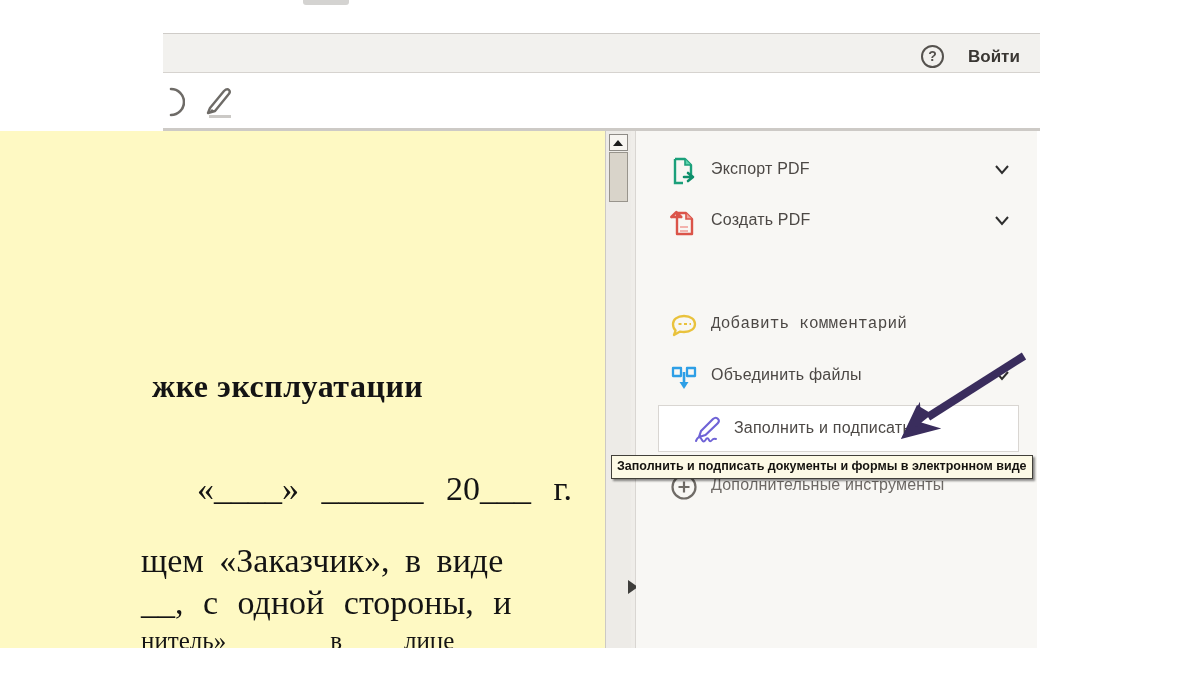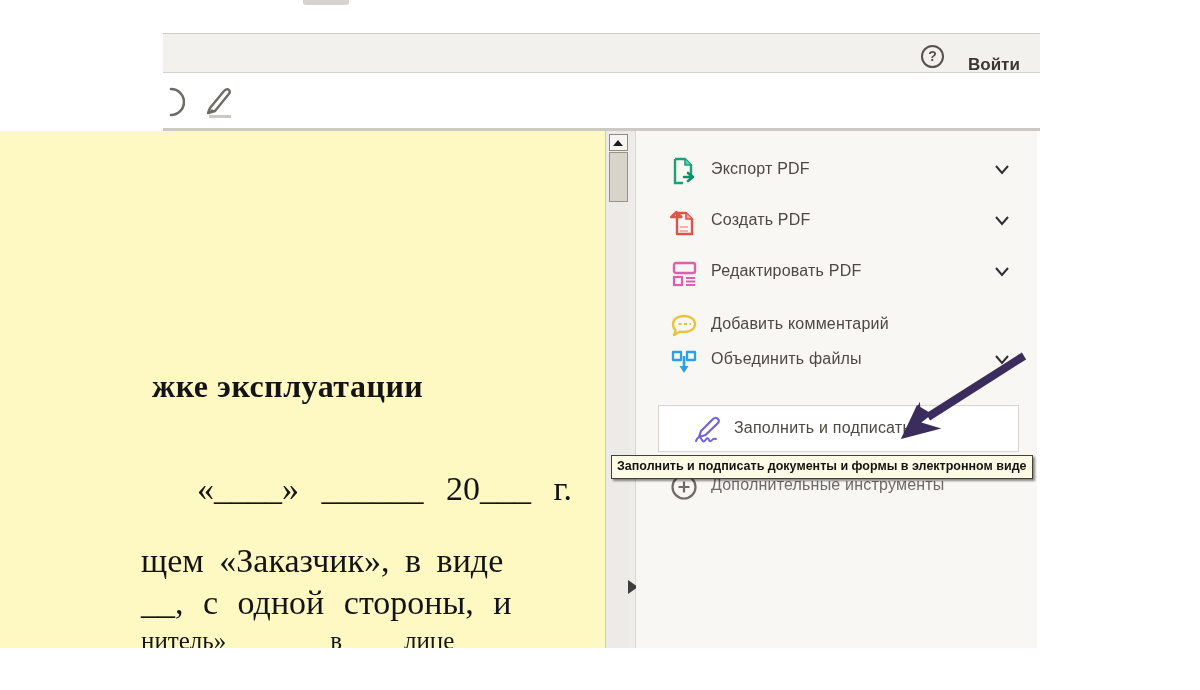--- a/index.html
+++ b/index.html
@@ -4,21 +4,21 @@
 <style>
   html,body{margin:0;padding:0;background:#fff;}
   #stage{position:relative;width:1200px;height:690px;background:#ffffff;overflow:hidden;
          font-family:"Liberation Sans",sans-serif;}
   
   .top-dash{position:absolute;left:303px;top:0;width:46px;height:5px;background:#d4d3d1;border-radius:0 0 3px 3px;}
   .main-toolbar{position:absolute;left:163px;top:33px;width:877px;height:40px;
       background:#f2f1ee;border-top:1px solid #cfccc8;border-bottom:1px solid #d6d3cf;box-sizing:border-box;}
   .help-btn{position:absolute;left:921px;top:45px;width:23px;height:23px;border:2px solid #55524e;border-radius:50%;
       box-sizing:border-box;color:#55524e;font-size:14px;font-weight:700;text-align:center;line-height:19px;cursor:default;}
-  .signin{position:absolute;left:968px;top:54px;width:62px;height:22px;font-size:17px;font-weight:600;color:#3a3733;
+  .signin{position:absolute;left:968px;top:46px;width:62px;height:22px;font-size:17px;font-weight:600;color:#3a3733;
       line-height:22px;}
   .secondary-toolbar{position:absolute;left:163px;top:74px;width:877px;height:54px;background:#ffffff;}
   .content-divider{position:absolute;left:163px;top:128px;width:877px;height:3px;background:#cdcac6;}
   
   .doc-area{position:absolute;left:0;top:131px;width:606px;height:517px;background:#fef9c3;overflow:hidden;
       font-family:"Liberation Serif",serif;color:#141414;}
   .doc-heading{position:absolute;left:152px;top:237px;font-size:32px;font-weight:700;letter-spacing:.5px;white-space:nowrap;}
   .doc-date{position:absolute;left:197px;top:339px;font-size:34px;word-spacing:14px;white-space:nowrap;}
   .doc-line1{position:absolute;left:141px;top:411px;font-size:34px;word-spacing:7px;white-space:nowrap;}
   .doc-line2{position:absolute;left:141px;top:453px;font-size:34px;word-spacing:11px;white-space:nowrap;}
@@ -38,21 +38,21 @@
       border-right:1px solid #d9d6d2;box-sizing:border-box;}
   .collapse-handle{position:absolute;left:628px;top:580px;width:0;height:0;
       border-top:7px solid transparent;border-bottom:7px solid transparent;border-left:10px solid #3f3e3c;}
   
   .right-panel{position:absolute;left:636px;top:131px;width:401px;height:517px;background:#f8f7f4;}
   .tool-row{position:absolute;left:0;width:401px;height:36px;cursor:pointer;}
   .tool-row .ticon{position:absolute;left:33px;top:3px;width:30px;height:30px;}
   .tool-row .tlabel{position:absolute;left:75px;top:7px;font-size:16px;color:#4c4845;letter-spacing:.2px;white-space:nowrap;}
   .tool-row .chev{position:absolute;left:358px;top:11px;width:16px;height:12px;}
   .row-export{top:22px;}  .row-create{top:73px;}  .row-edit{top:124px;}
-  .row-comment{top:177px;} .row-combine{top:212px;}
+  .row-comment{top:177px;font-family:Liberation Mono, monospace;} .row-combine{top:228px;}
   .fillsign-box{position:absolute;left:22px;top:274px;width:361px;height:47px;background:#ffffff;
       border:1px solid #d9d6d2;box-sizing:border-box;cursor:pointer;}
   .fillsign-box .ticon{position:absolute;left:34px;top:9px;width:32px;height:30px;}
   .fillsign-box .tlabel{position:absolute;left:75px;top:13px;font-size:16px;color:#4c4845;letter-spacing:.2px;white-space:nowrap;}
   .row-more{top:338px;text-align:center;}
   .row-more .tlabel{color:#6e6a66;}
   
   .tooltip{position:absolute;left:611px;top:455px;height:24px;background:#fdfae6;border:1px solid #42403a;
       box-shadow:2px 2px 2px rgba(0,0,0,.45);box-sizing:border-box;z-index:10;
       font-size:12.5px;font-weight:700;color:#15130f;line-height:21px;padding:0 5px;white-space:nowrap;}
@@ -121,31 +121,20 @@
         <path d="M16 3 v6 h6" fill="#5fd3ae" stroke="#1BA07A" stroke-width="1.6"></path>
         <path d="M6 3 v24 h8" fill="none" stroke="#1BA07A" stroke-width="2.4"></path>
         <path d="M15 21 h8 m-4 -4 l5 4 l-5 4" fill="none" stroke="#0E8F6B" stroke-width="2.6" stroke-linecap="round" stroke-linejoin="round"></path>
       </svg>
       <span class="tlabel">Экспорт PDF</span>
       <svg class="chev" viewBox="0 0 16 12">
         <polyline points="2,2 8,9 14,2" fill="none" stroke="#2e2e2e" stroke-width="2"></polyline>
         </svg>
     </div>
 
-    <div class="tool-row row-edit">
-      <svg class="ticon" viewBox="0 0 30 30">
-        <rect x="5" y="5" width="21" height="10" rx="2" fill="none" stroke="#E05FAD" stroke-width="2.4"></rect>
-        <rect x="5" y="19" width="8" height="8" fill="none" stroke="#E05FAD" stroke-width="2.2"></rect>
-        <path d="M17 20 h9 M17 23.5 h9 M17 27 h9" stroke="#E05FAD" stroke-width="1.8"></path>
-      </svg>
-      <span class="tlabel">Редактировать PDF</span>
-      <svg class="chev" viewBox="0 0 16 12">
-        <polyline points="2,2 8,9 14,2" fill="none" stroke="#2e2e2e" stroke-width="2"></polyline>
-        </svg>
-    </div>
 
     <div class="tool-row row-comment">
       <svg class="ticon" viewBox="0 0 30 30">
         <path d="M15 5 c7 0 11 3.5 11 8 s-4 8 -11 8 c-1.4 0 -2.7 -.15 -3.9 -.4 L5 24 l1.6 -4.6 C4.9 18 4 15.7 4 13 c0 -4.5 4 -8 11 -8 Z" fill="none" stroke="#E9C23C" stroke-width="2.3" stroke-linejoin="round"></path>
         <path d="M9.5 13 h3 m2.5 0 h3 m2.5 0 h1.5" stroke="#E9C23C" stroke-width="1.8"></path>
       </svg>
       <span class="tlabel">Добавить комментарий</span>
     </div>
 
     <div class="tool-row row-combine">

